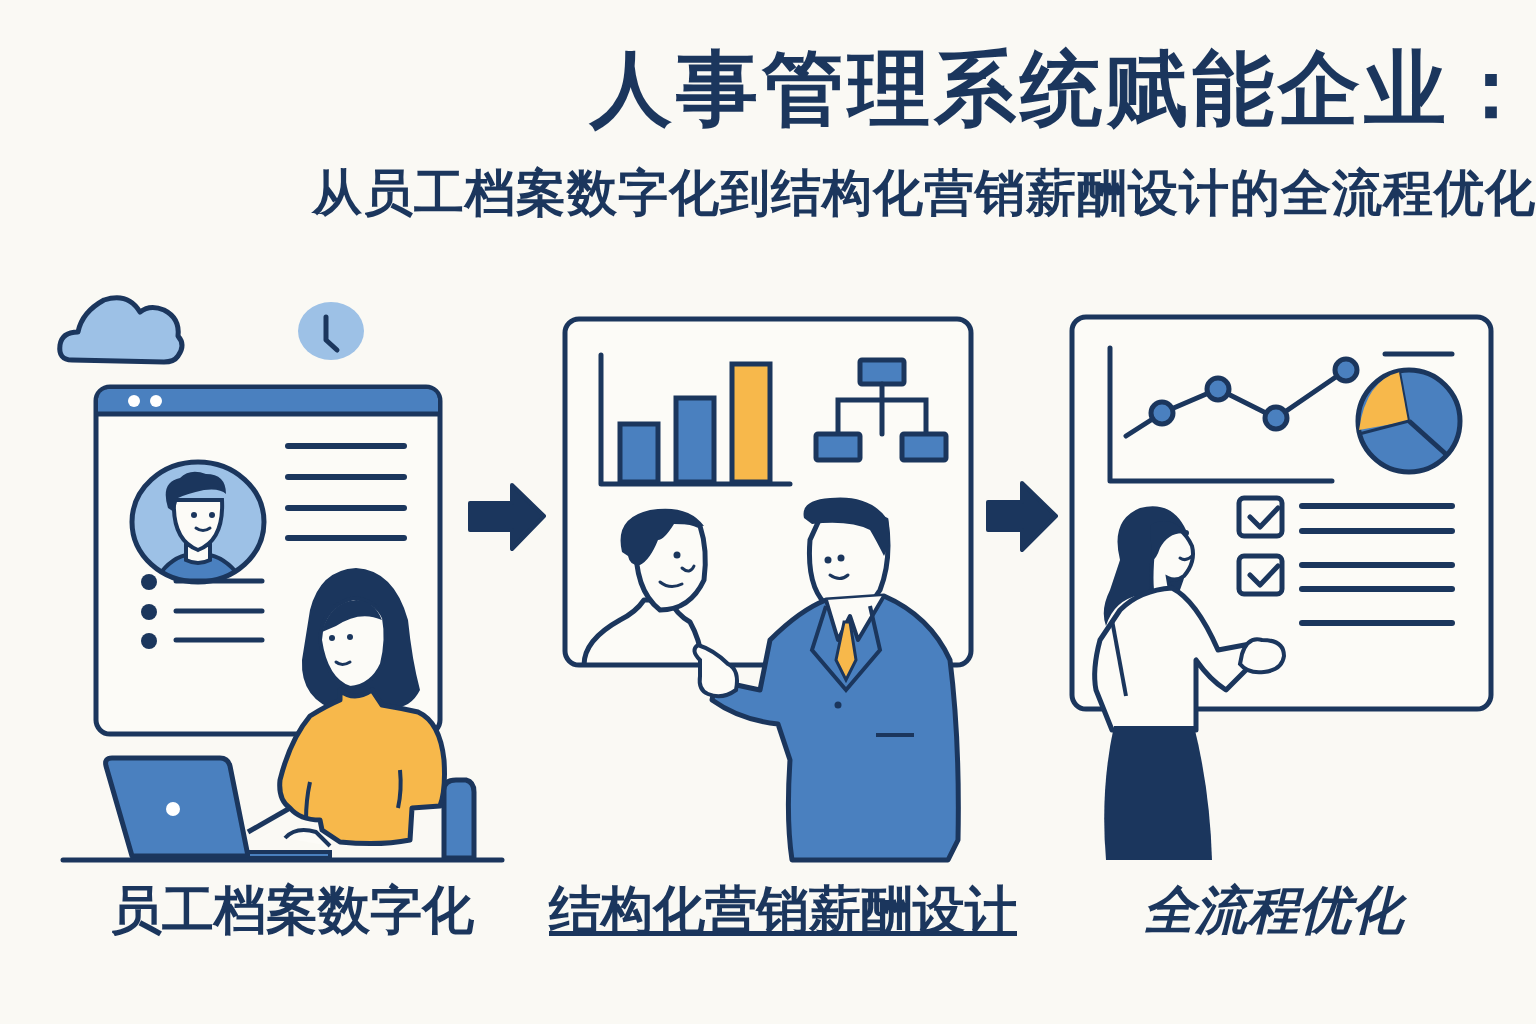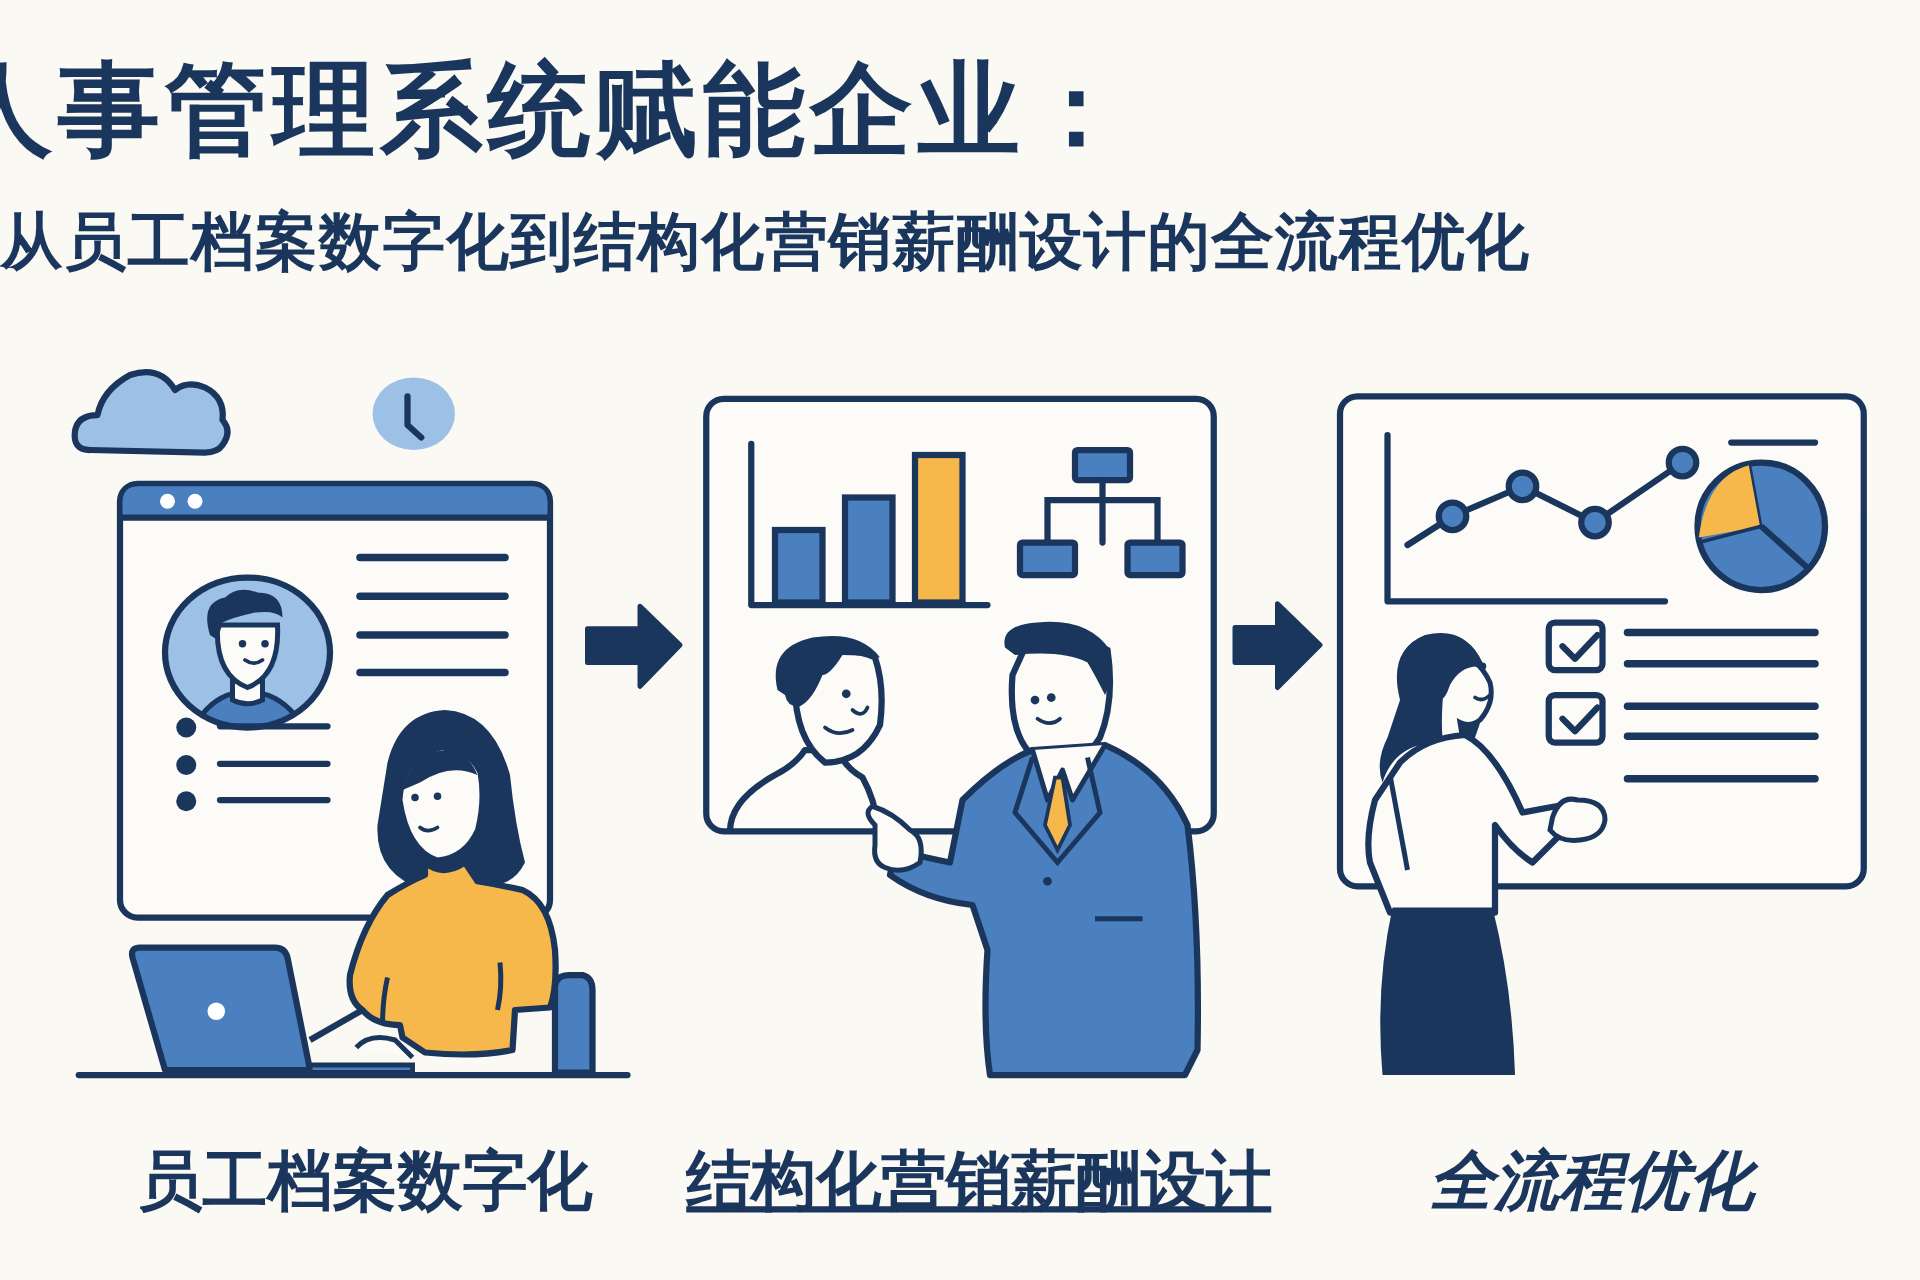--- a/index.html
+++ b/index.html
@@ -5,33 +5,33 @@
   html, body { margin: 0; padding: 0; }
   body {
     width: 1536px; height: 1024px; overflow: hidden;
     background: #faf9f4;
     font-family: "DejaVu Sans", sans-serif;
     position: relative;
     color: #1b365d;
   }
   .title {
     position: absolute; left: 0; width: 1536px; top: 48px;
-    text-align: left; font-size: 82px; font-weight: bold;
+    text-align: right; font-size: 82px; font-weight: bold;
     color: #1b365d; letter-spacing: 4px; line-height: 1;
     padding-left: 0px;
   }
   .title span { display: inline-block; margin-left: -40px; }
   .subtitle {
     position: absolute; left: 0; width: 1536px; top: 168px;
-    text-align: left; font-size: 50px; font-weight: bold;
+    text-align: right; font-size: 50px; font-weight: bold;
     color: #1b365d; letter-spacing: 1px; line-height: 1;
   }
   .panel-svg { position: absolute; }
   .label {
-    position: absolute; top: 919px; font-size: 52px; font-weight: bold;
+    position: absolute; top: 884px; font-size: 52px; font-weight: bold;
     color: #1b365d; line-height: 1; white-space: nowrap; text-align: center;
   }
   .arrow { position: absolute; }
 </style>
 </head>
 <body>
 
 <div class="title"><span>人事管理系统赋能企业：</span></div>
 <div class="subtitle">从员工档案数字化到结构化营销薪酬设计的全流程优化</div>
 

